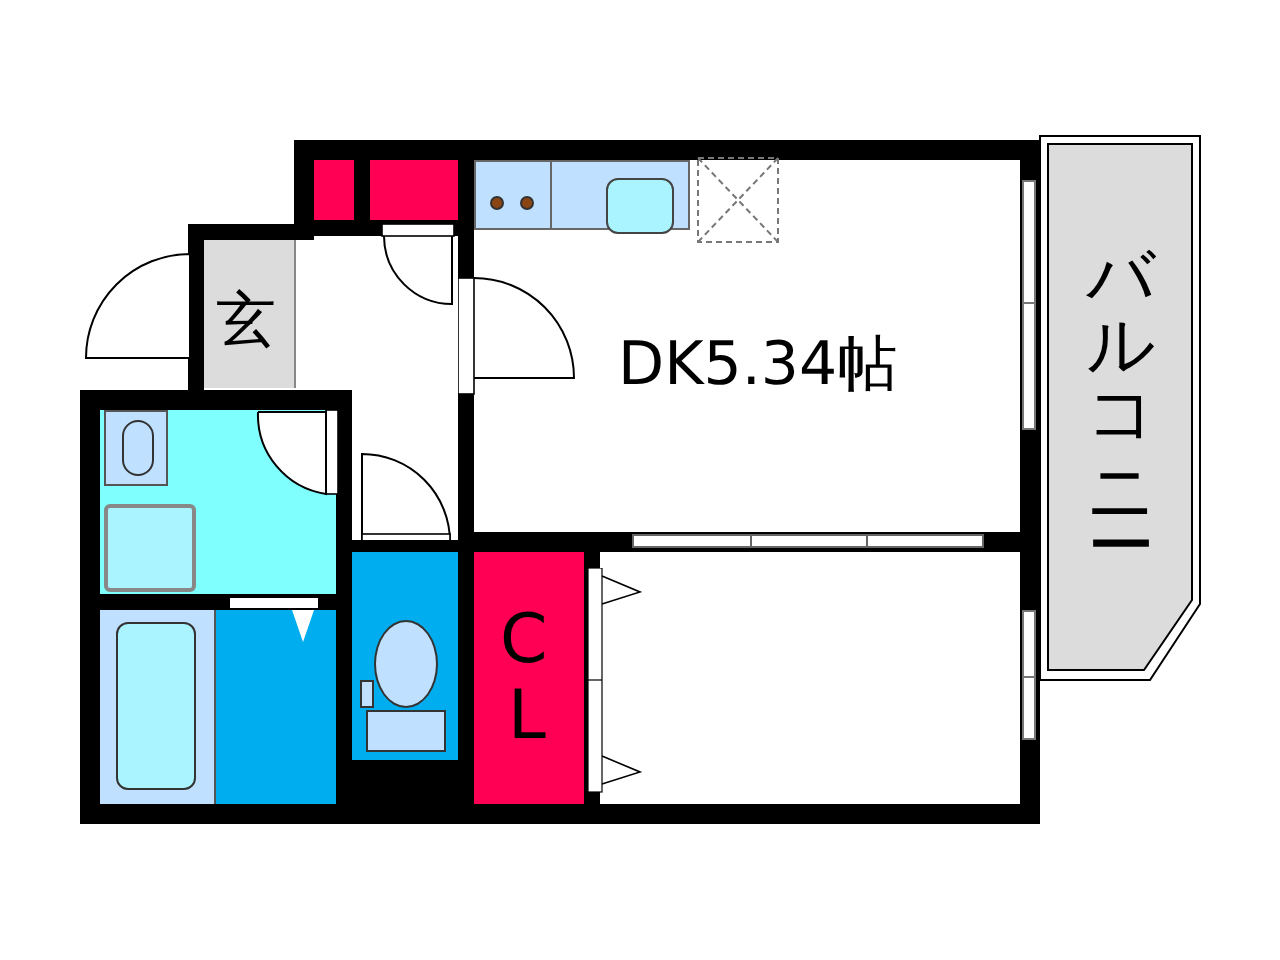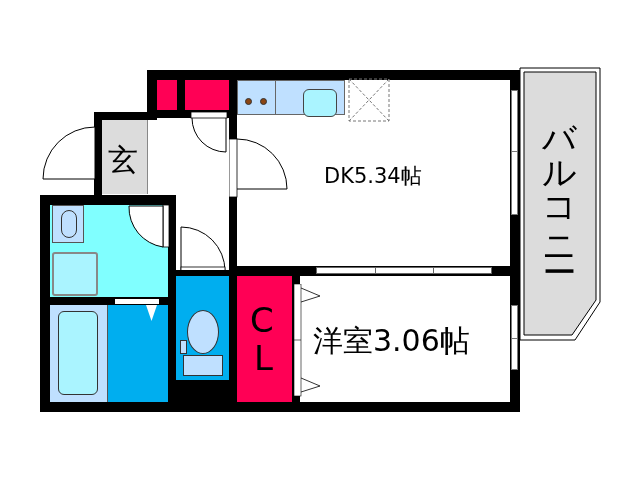--- a/index.html
+++ b/index.html
@@ -111,15 +111,14 @@
     <div class="abs" style="left:116px;top:0;width:1px;height:5px;background:#666;"></div>
   </div>
 
   <div class="abs" style="left:511px;top:90px;width:7px;height:125px;background:#fff;border:1px solid #777;">
     <div class="abs" style="left:0;top:60px;width:5px;height:1px;background:#777;"></div>
   </div>
   <div class="abs" style="left:511px;top:305px;width:7px;height:65px;background:#fff;border:1px solid #777;">
     <div class="abs" style="left:0;top:32px;width:5px;height:1px;background:#777;"></div>
   </div>
 
-  <div class="lbl" style="left:309px;top:162px;font-size:21px;margin-left:15px;">DK5.34帖</div>
-  <div class="lbl" style="left:313px;top:321px;font-size:30px;">洋室3.06帖</div>
+  <div class="lbl" style="left:309px;top:162px;font-size:30px;">DK5.34帖</div>
 </div>
 
 </body></html>

